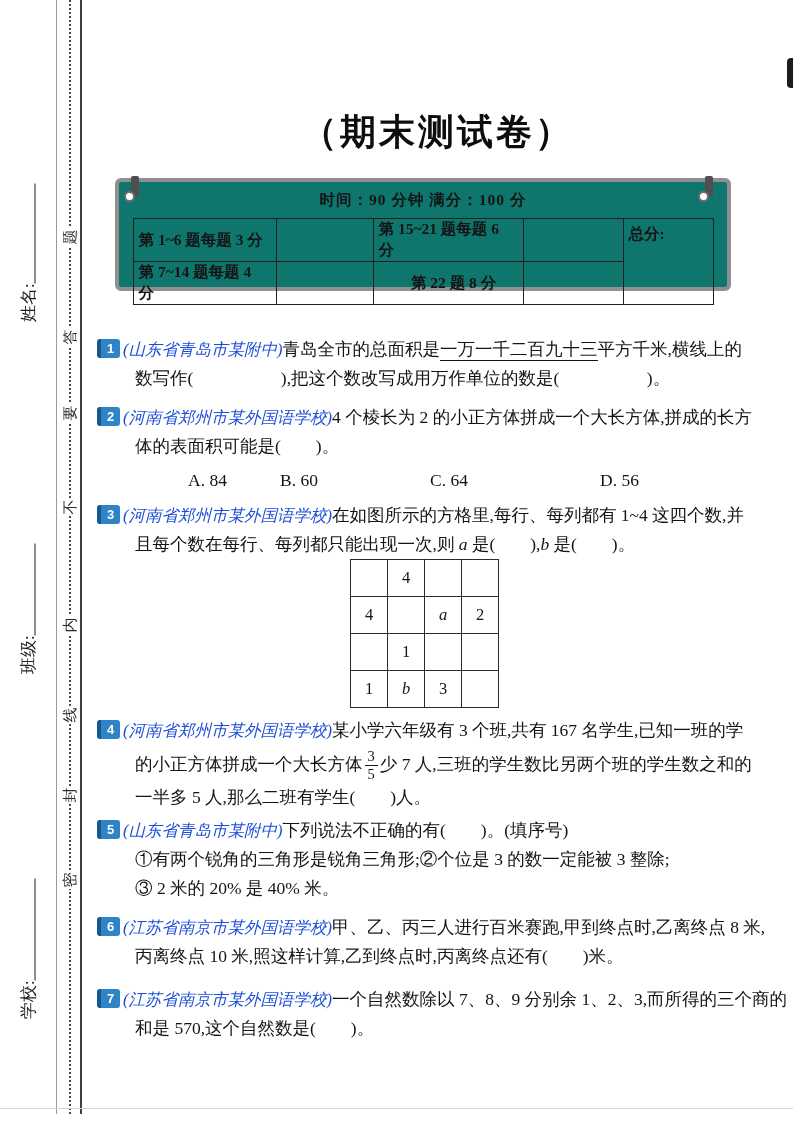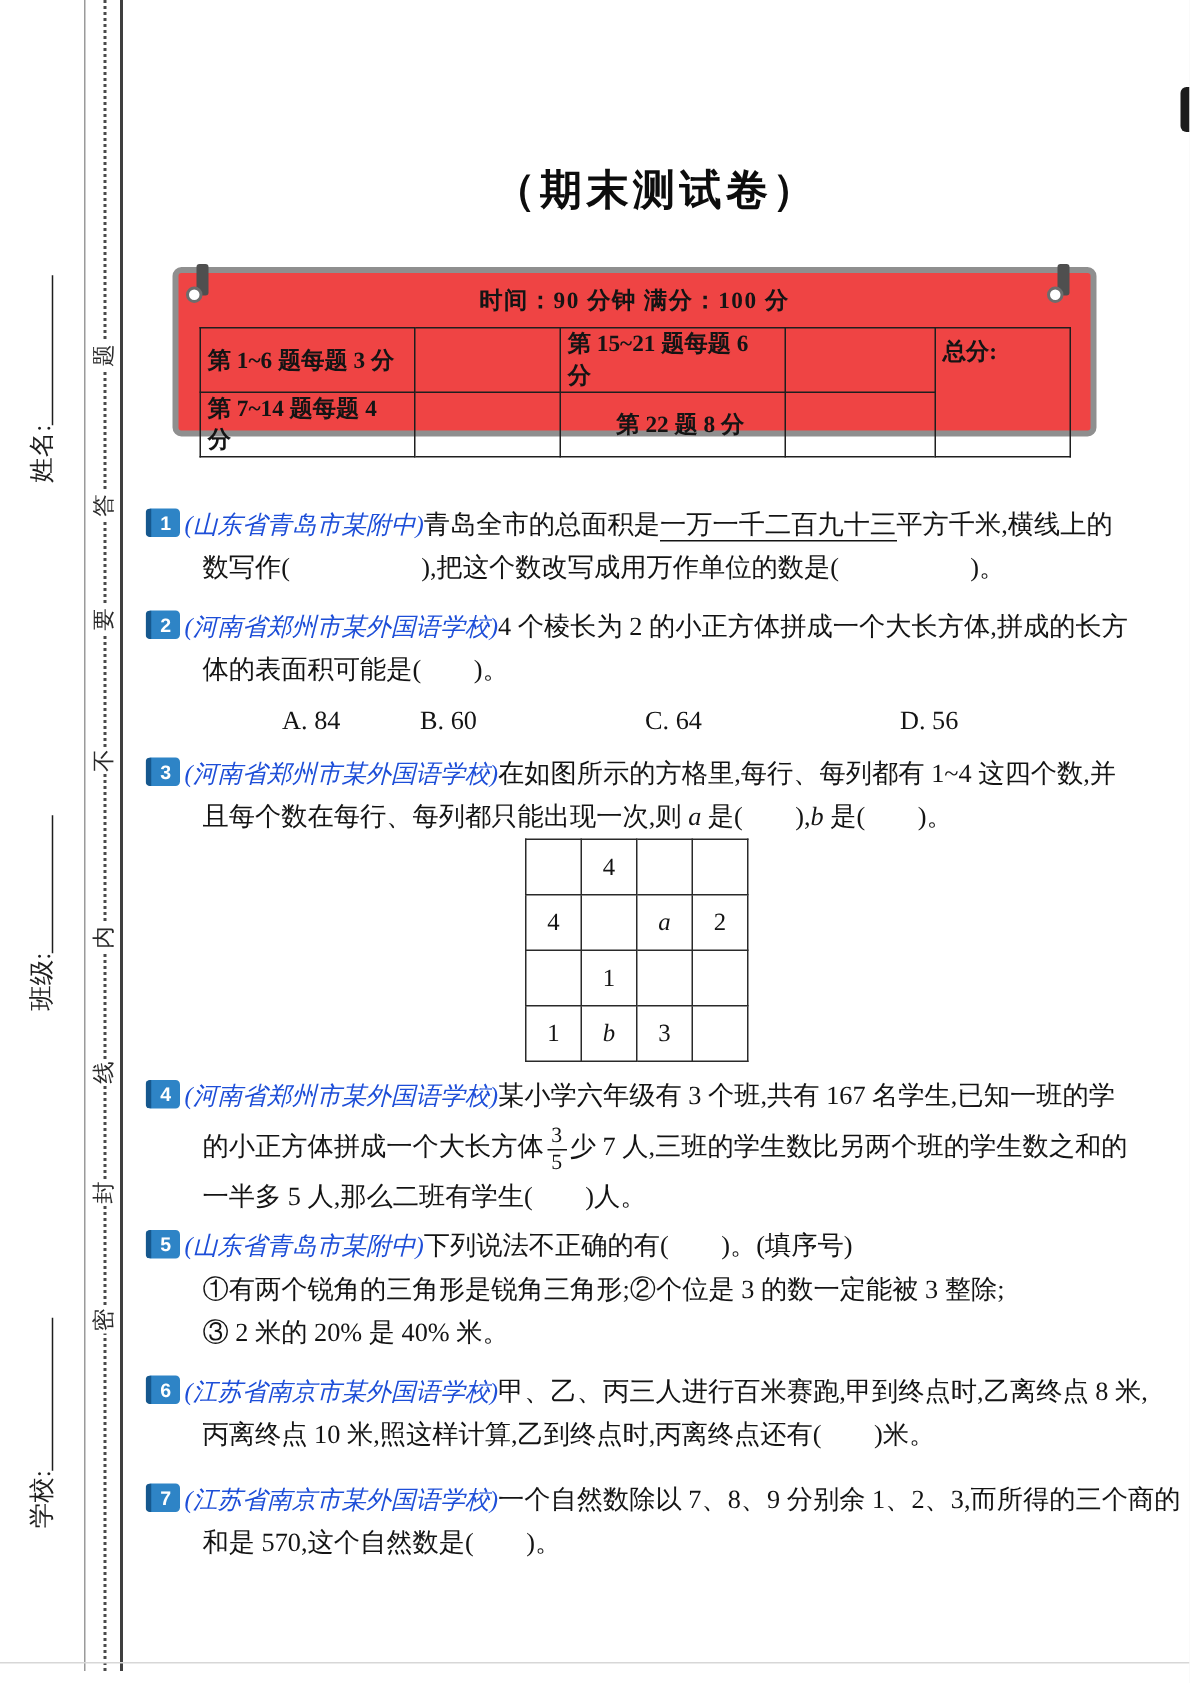--- a/index.html
+++ b/index.html
@@ -30,28 +30,28 @@
     transform:rotate(-90deg); font-size:15px; color:#2a2a2a; background:#fff; z-index:2;
   }
 
   
   .title {
     position:absolute; top:40px; left:90px; right:8px; text-align:center;
     font-family:"Liberation Sans", sans-serif; font-weight:bold; font-size:47px; letter-spacing:1px; color:#0d0d0d;
   }
   .subtitle {
     position:absolute; top:108px; left:90px; right:8px; text-align:center;
-    font-family:"Liberation Sans", sans-serif; font-weight:bold; font-size:28px; letter-spacing:3px; color:#0d0d0d;
+    font-family:"Liberation Sans", sans-serif; font-weight:bold; font-size:36px; letter-spacing:3px; color:#0d0d0d;
   }
   .scan-artifact { position:absolute; right:0; top:58px; width:6px; height:30px; background:#1c1c1c; border-radius:4px 0 0 4px; }
 
   
   .board {
     position:absolute; left:115px; top:178px; width:616px; height:113px;
-    border:4px solid #8f8f8f; border-radius:6px; background:#ef4444;
+    border:4px solid #8f8f8f; border-radius:6px; background:#0f766e;
   }
   .pin { position:absolute; width:8px; height:21px; background:#4f4f4f; border-radius:2px; top:-6px; z-index:3; }
   .pin::after {
     content:""; position:absolute; left:-7px; bottom:-5px; width:7px; height:7px;
     border:2px solid #6d6d6d; border-radius:50%; background:#fff;
   }
   .pin.left { left:12px; } .pin.right { right:14px; }
   .board .time { text-align:center; font-weight:bold; font-size:15.5px; margin-top:8px; letter-spacing:1px; }
   .board table { border-collapse:collapse; margin:7px auto 0 auto; table-layout:fixed; }
   .board td { border:1.6px solid #1f1f1f; height:33px; font-size:15.5px; font-weight:bold; padding:0 5px; }

